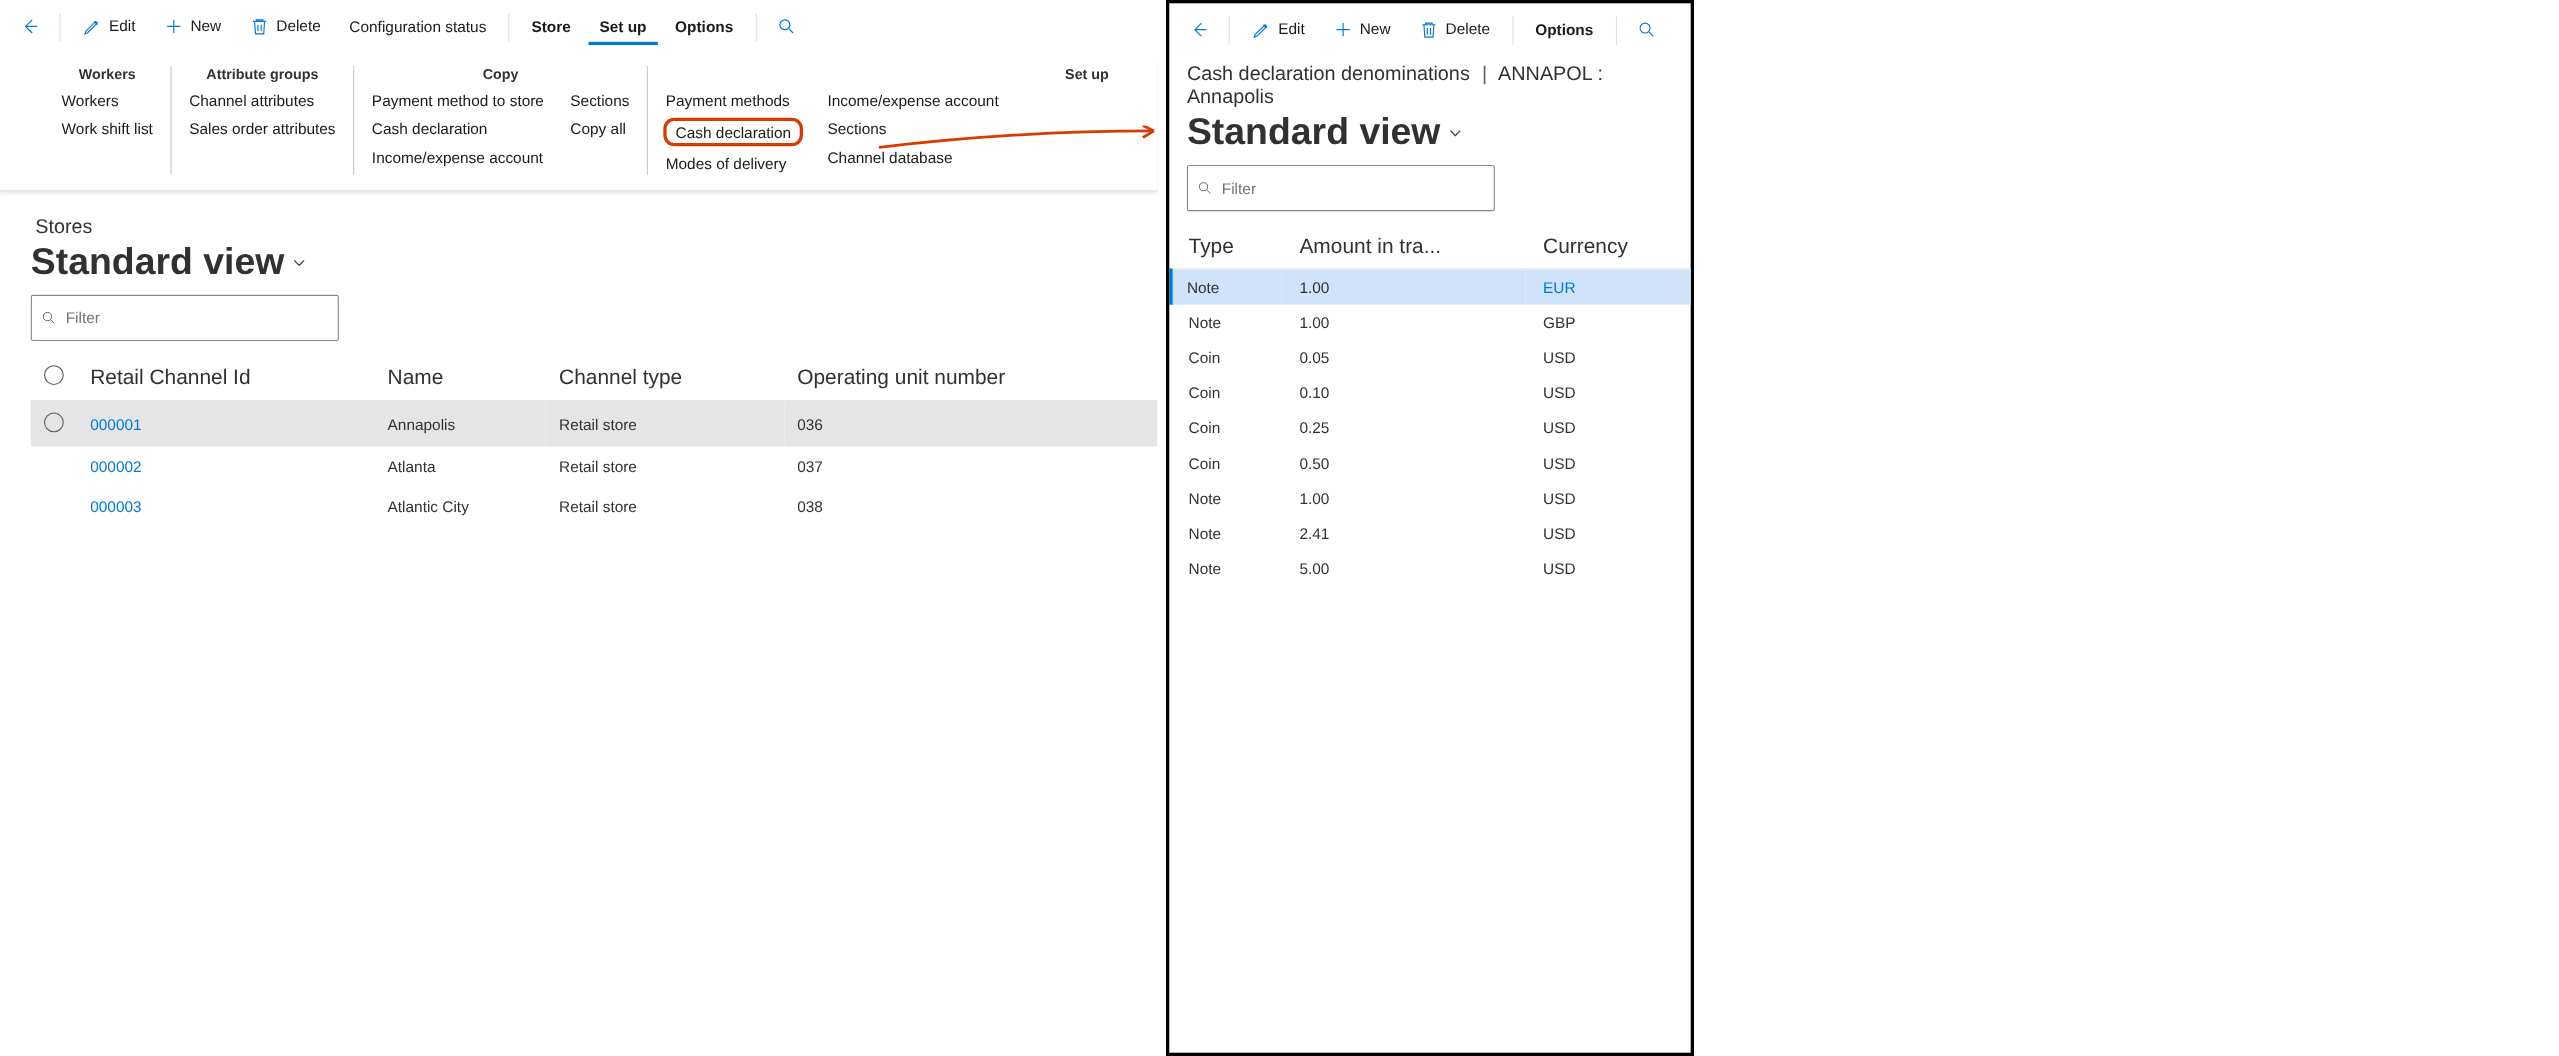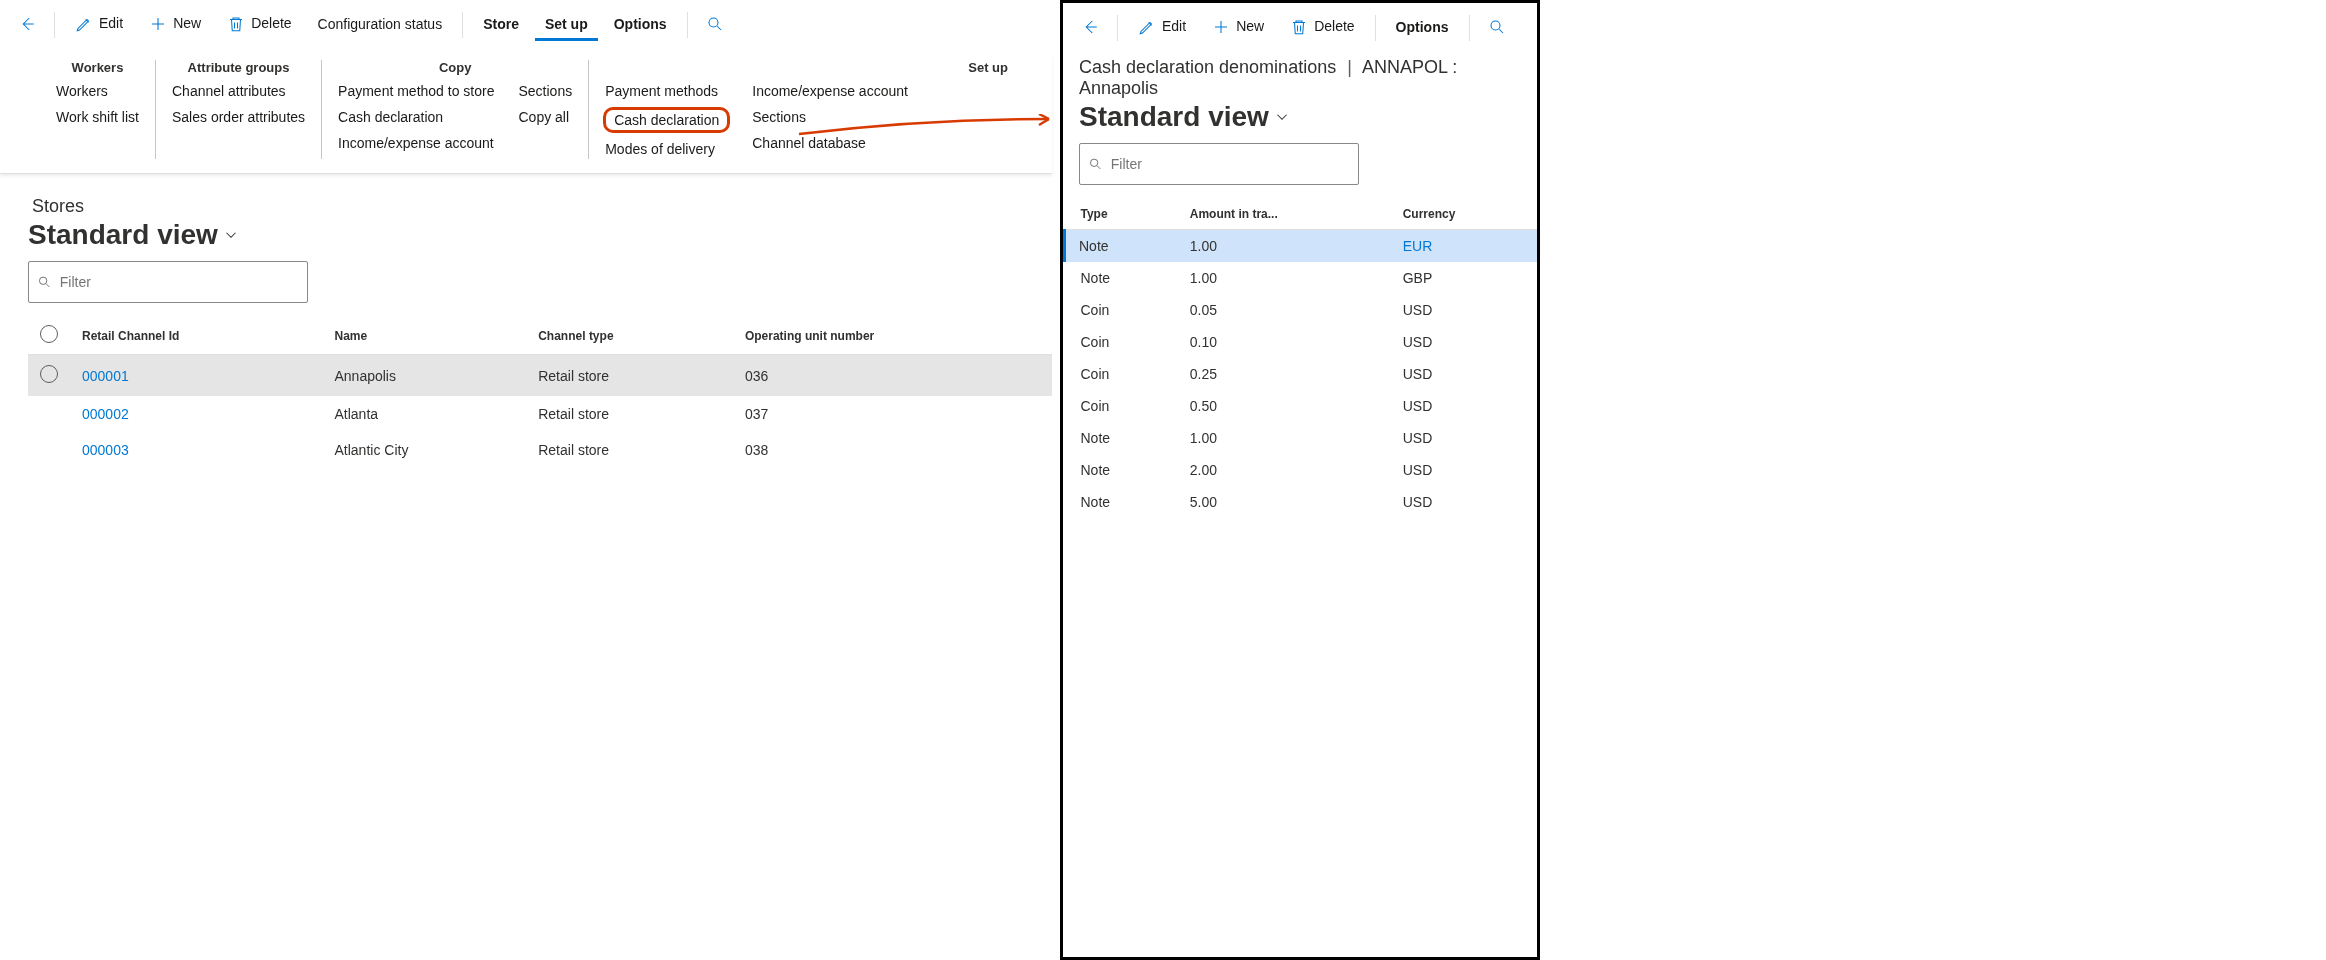--- a/index.html
+++ b/index.html
@@ -113,21 +113,21 @@
   
   .page-body {
     padding: 8px 0 0 28px;
   }
   .breadcrumb {
     font-size: 18px;
     color: #323130;
     padding: 6px 0 0 4px;
   }
   .view-title {
-    font-size: 28px;
+    font-size: 34px;
     font-weight: 600;
     margin: 2px 0 10px 0;
     display: inline-flex;
     align-items: center;
     gap: 4px;
     cursor: pointer;
   }
   .filter-box {
     display: flex;
     align-items: center;
@@ -145,24 +145,24 @@
     font-size: 14px;
     width: 100%;
     background: transparent;
   }
   table.grid {
     border-collapse: collapse;
     width: 100%;
   }
   table.grid th {
     text-align: left;
-    font-weight: 700;
+    font-weight: 400;
     padding: 8px 12px;
     border-bottom: 1px solid #e1dfdd;
-    font-size: 12px;
+    font-size: 19px;
   }
   table.grid td {
     padding: 10px 12px;
     font-size: 14px;
   }
   .row-selected td {
     background: #e5e5e5;
   }
   .selector-col {
     width: 40px;
@@ -446,21 +446,21 @@
           <td class="amount-col">0.50</td>
           <td class="">USD</td>
         </tr>
         <tr>
           <td>Note</td>
           <td class="amount-col">1.00</td>
           <td class="">USD</td>
         </tr>
         <tr>
           <td>Note</td>
-          <td class="amount-col">2.00</td>
+          <td class="amount-col">2.41</td>
           <td class="">USD</td>
         </tr>
         <tr>
           <td>Note</td>
           <td class="amount-col">5.00</td>
           <td class="">USD</td>
         </tr>
       </tbody>
   </table>
 </div>

